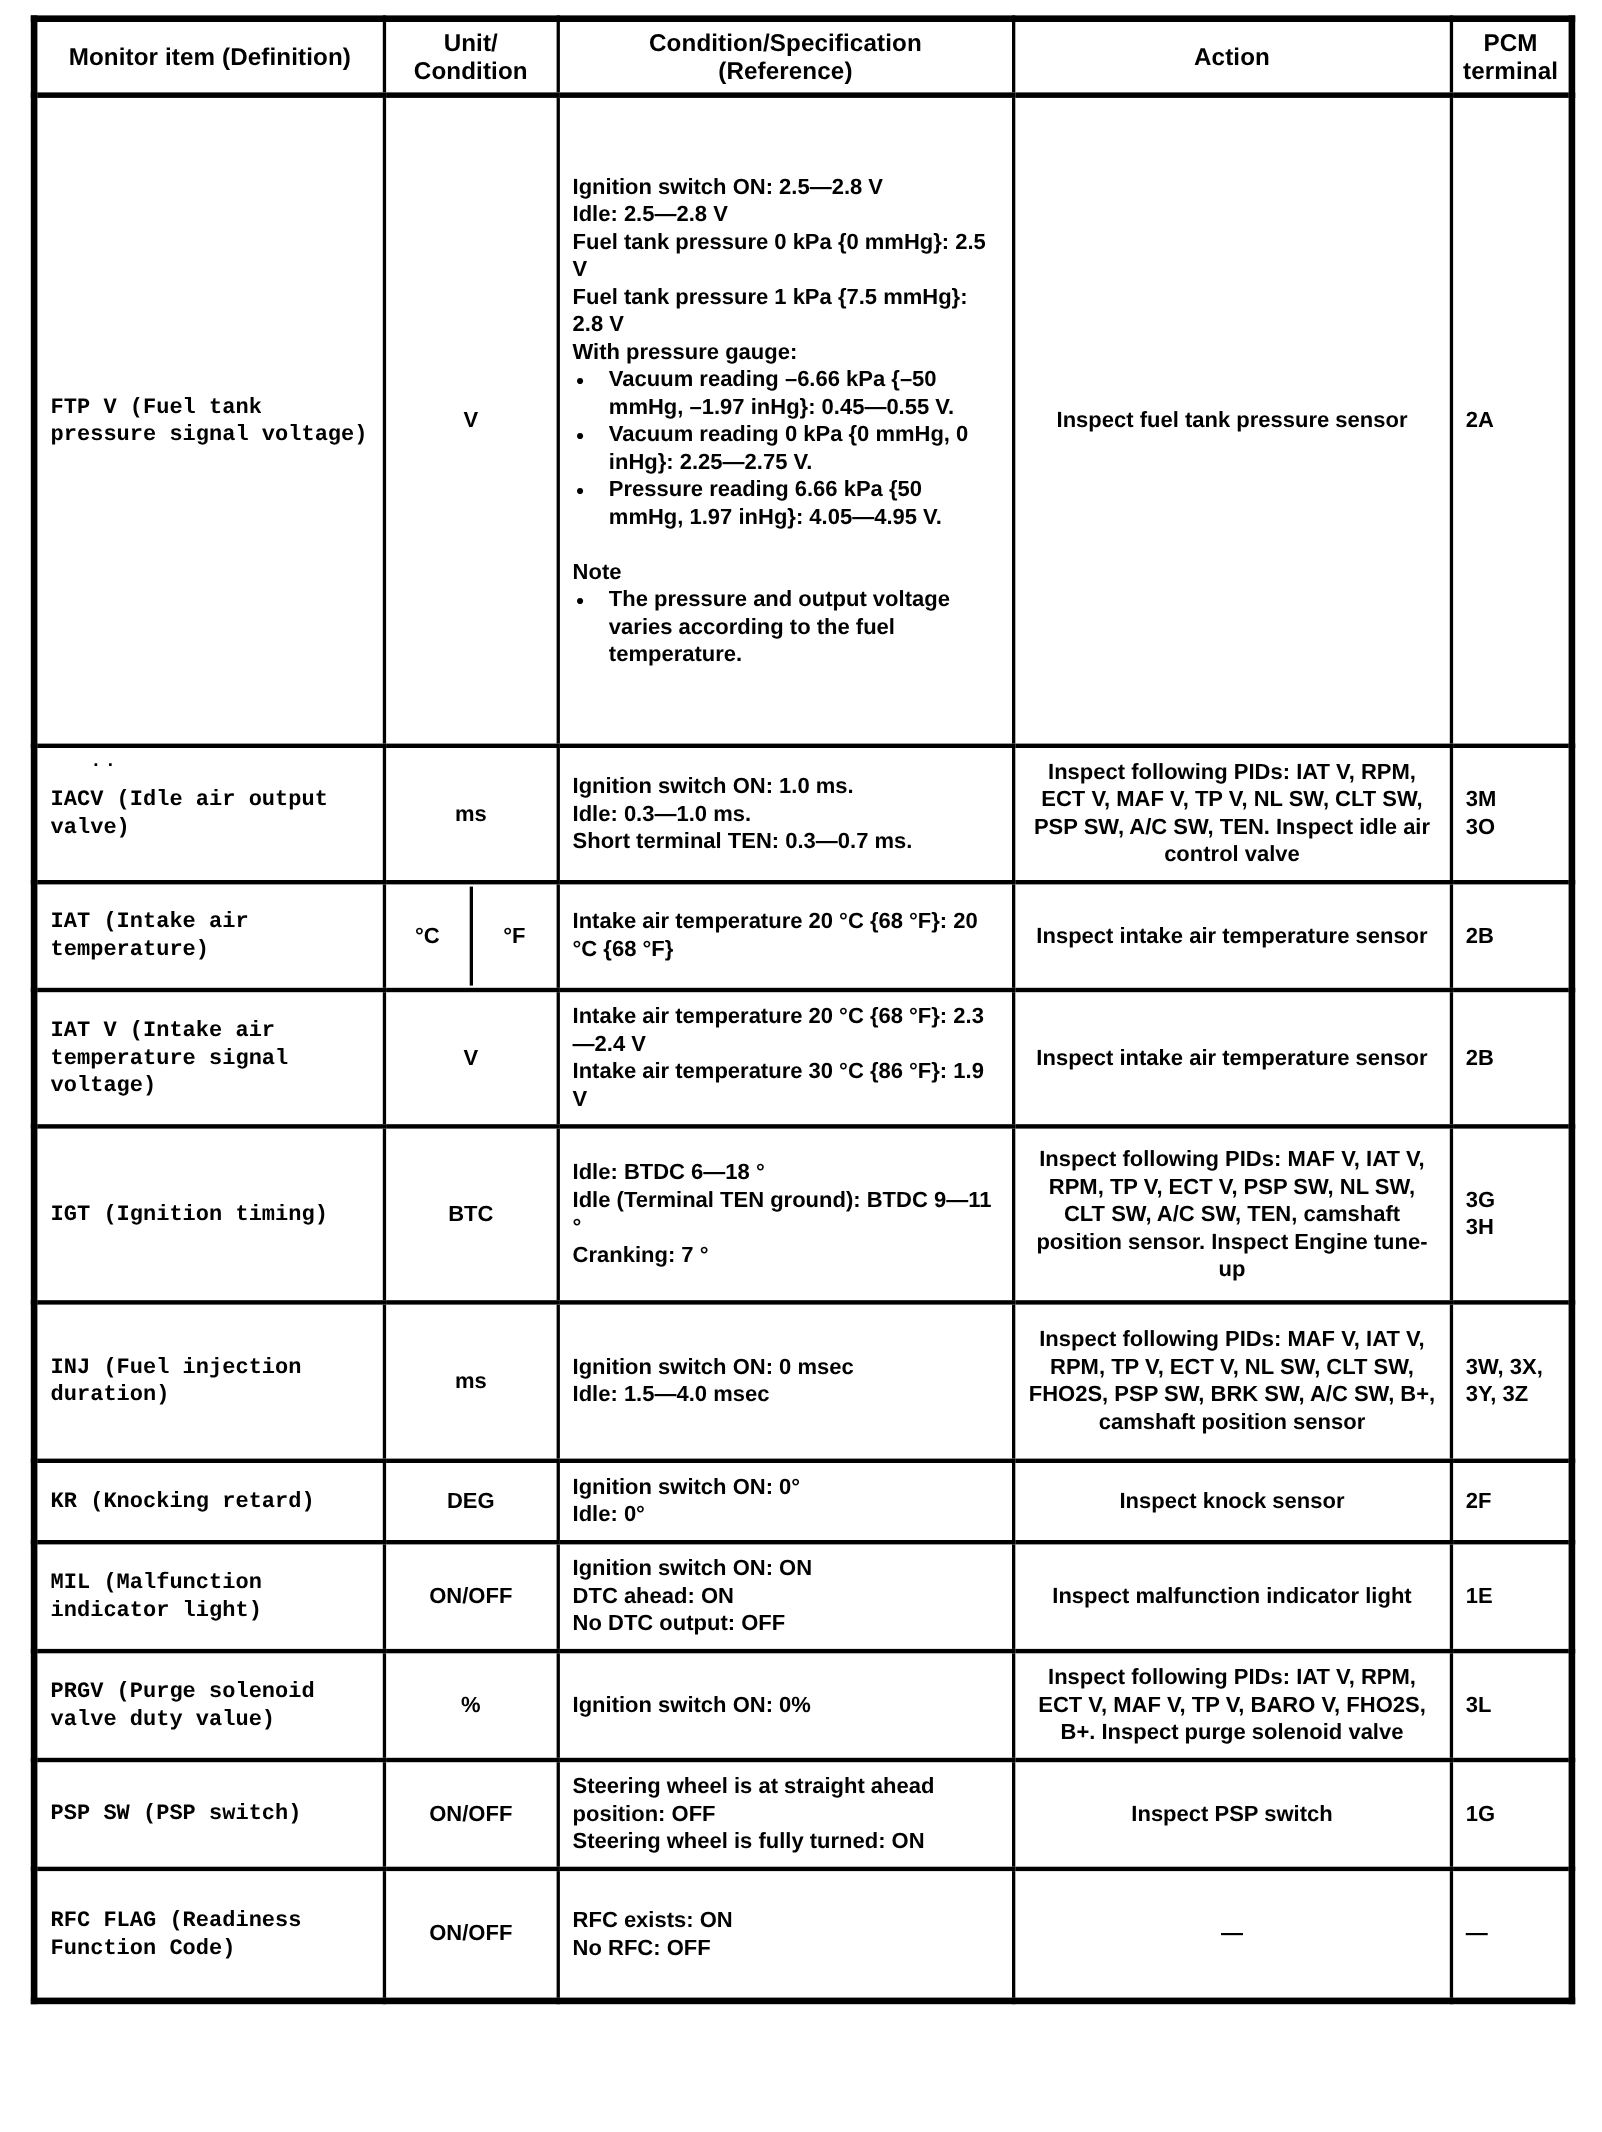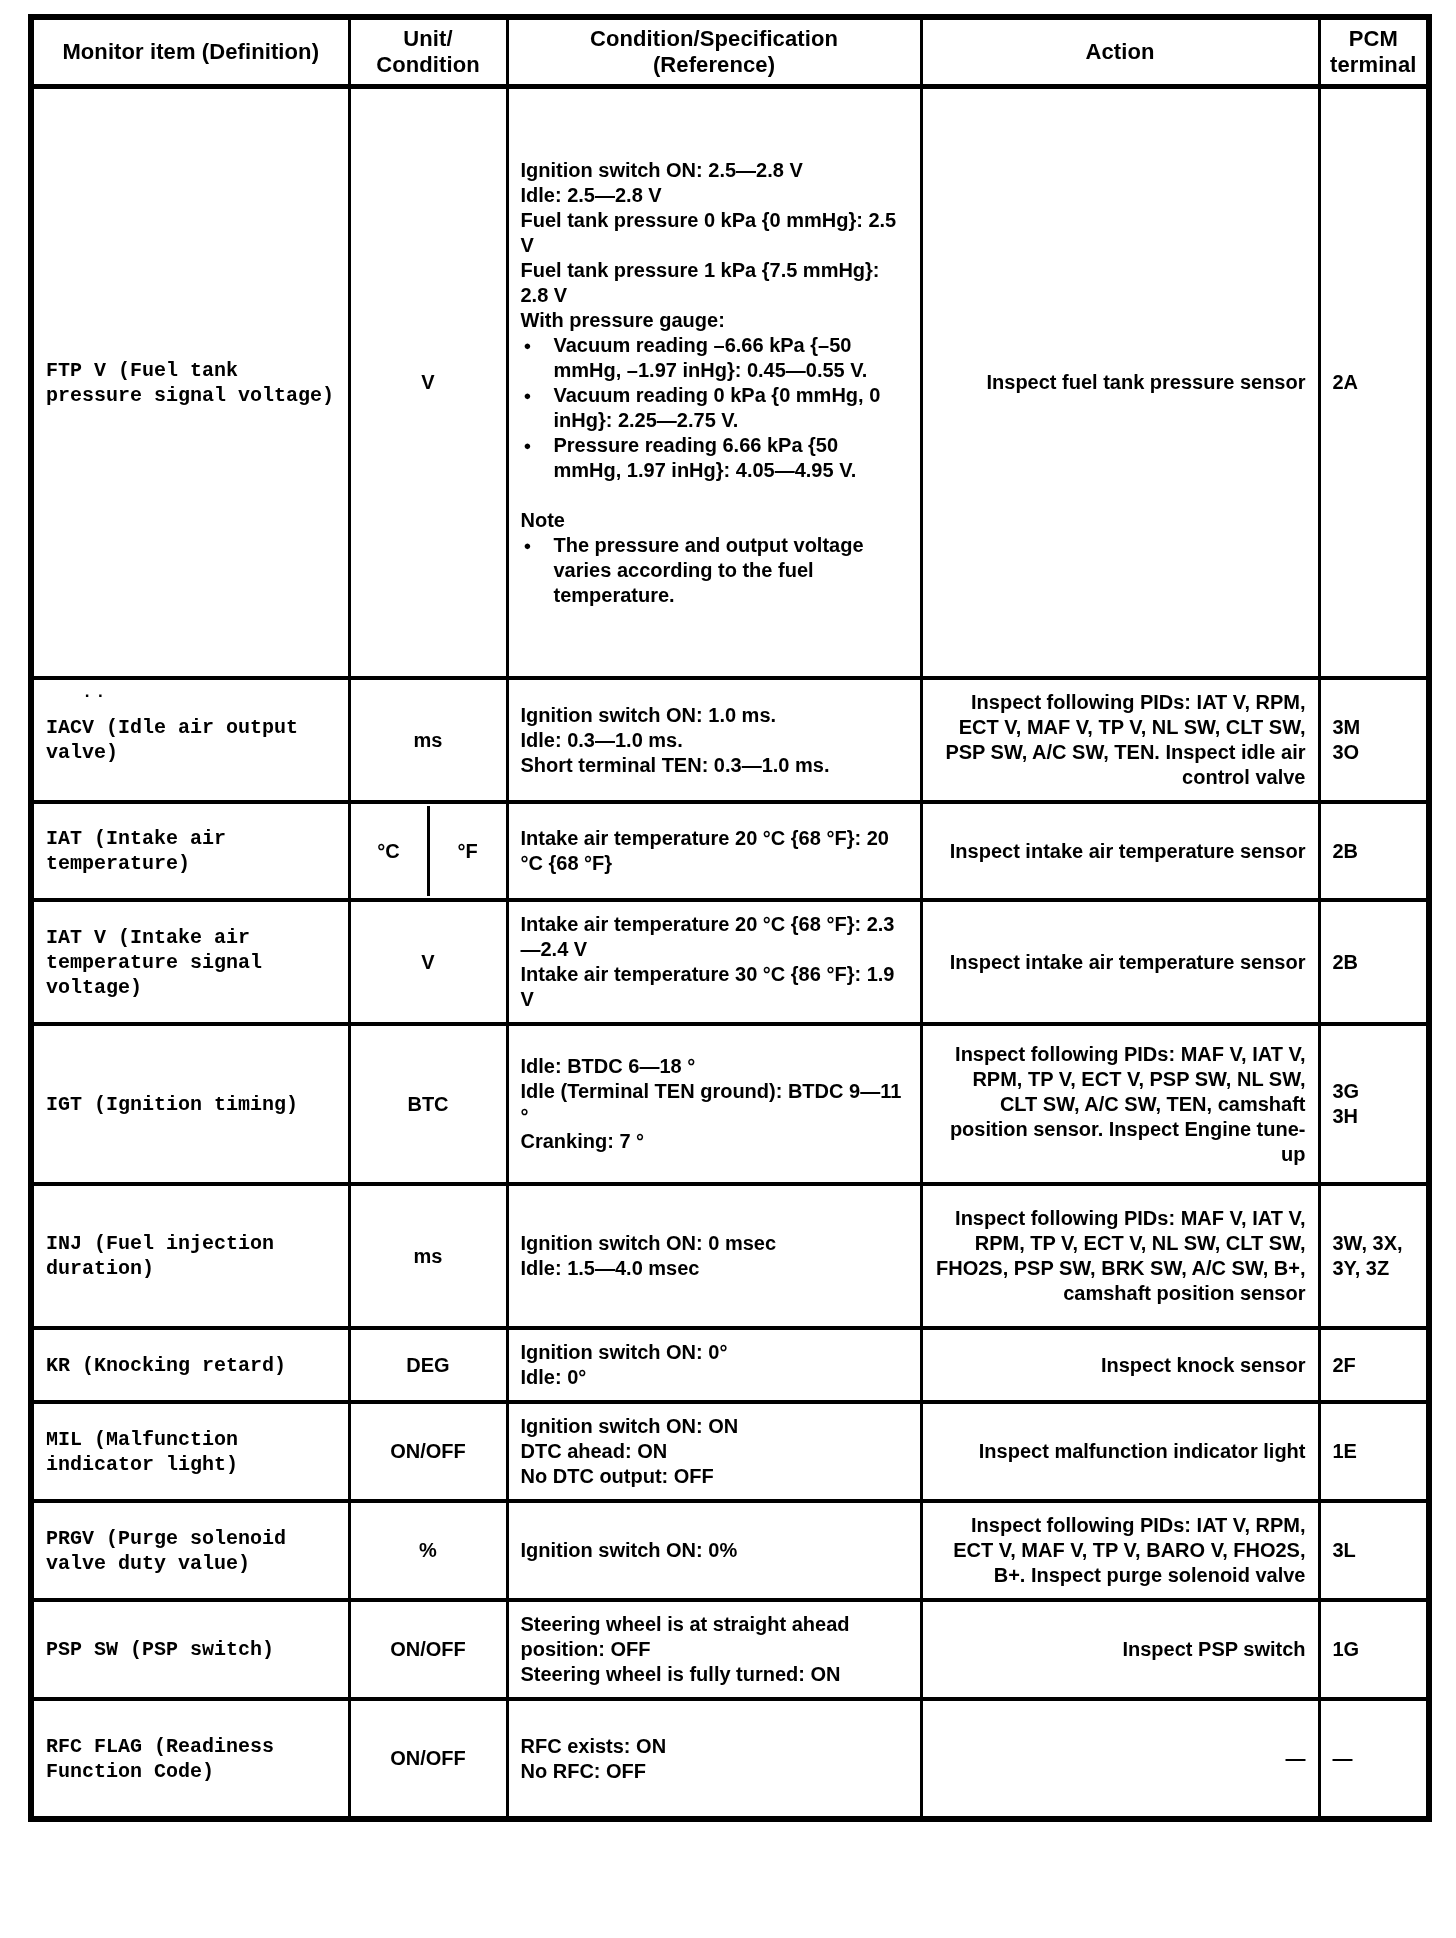--- a/index.html
+++ b/index.html
@@ -33,21 +33,21 @@
     padding:10px 12px;
     border-top-width:4px;border-bottom-width:4px;
   }
   .td-monitor{text-align:left;position:relative;padding-right:8px;font-family:Liberation Mono, monospace;}
   .td-unit{text-align:center;}
   .td-unit.split{padding:0;}
   .unit-split{display:flex;align-items:stretch;height:90px;}
   .unit-sub{flex:1;display:flex;align-items:center;justify-content:center;}
   .unit-sub.sep{border-left:3px solid #000;}
   .td-cond{text-align:left;}
-  .td-action{text-align:right;}
+  .td-action{text-align:center;}
   .td-pcm{text-align:left;white-space:pre-line;}
   .cond-bullet{display:flex;}
   .dot{width:30px;flex:0 0 30px;font-size:13px;line-height:25px;text-align:left;padding-left:3px;}
   .bullet-text{flex:1;}
   .cond-gap{height:25px;}
   .pre-mark{position:absolute;top:8px;left:48px;font-size:17px;letter-spacing:3px;line-height:10px;}
   
   tbody tr:nth-child(1) td{height:592px;}
   tbody tr:nth-child(2) td{height:124px;}
   tbody tr:nth-child(3) td{height:98px;}
@@ -128,21 +128,21 @@
           <td class="td-monitor">
             <span class="pre-mark">..</span>
             <div class="monitor-text">IACV (Idle air output valve)</div>
           </td>
           <td class="td-unit">
             <div class="unit-text">ms</div>
           </td>
           <td class="td-cond">
             <div class="cond-line">Ignition switch ON: 1.0 ms.</div>
             <div class="cond-line">Idle: 0.3—1.0 ms.</div>
-            <div class="cond-line">Short terminal TEN: 0.3—1.0 ms.</div>
+            <div class="cond-line">Short terminal TEN: 0.3—0.7 ms.</div>
           </td>
           <td class="td-action">
             <div class="action-text">Inspect following PIDs: IAT V, RPM, ECT V, MAF V, TP V, NL SW, CLT SW, PSP SW, A/C SW, TEN. Inspect idle air control valve</div>
           </td>
           <td class="td-pcm"><div class="pcm-text">3M
 3O</div></td>
         </tr>
         <tr class="row">
           <td class="td-monitor">
             <div class="monitor-text">IAT (Intake air temperature)</div>

